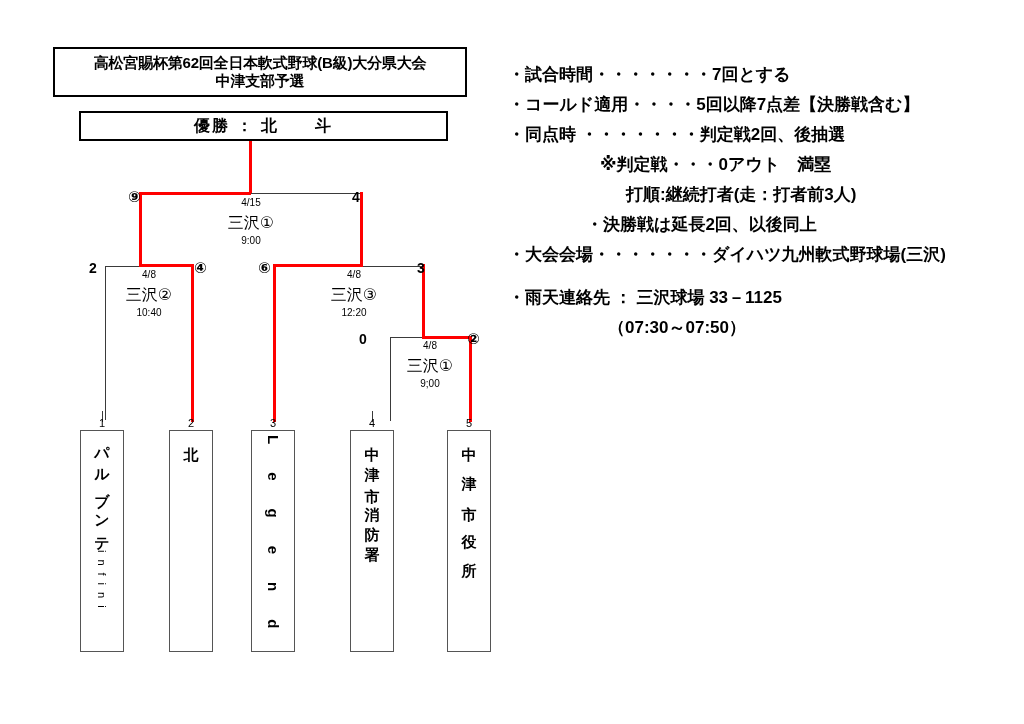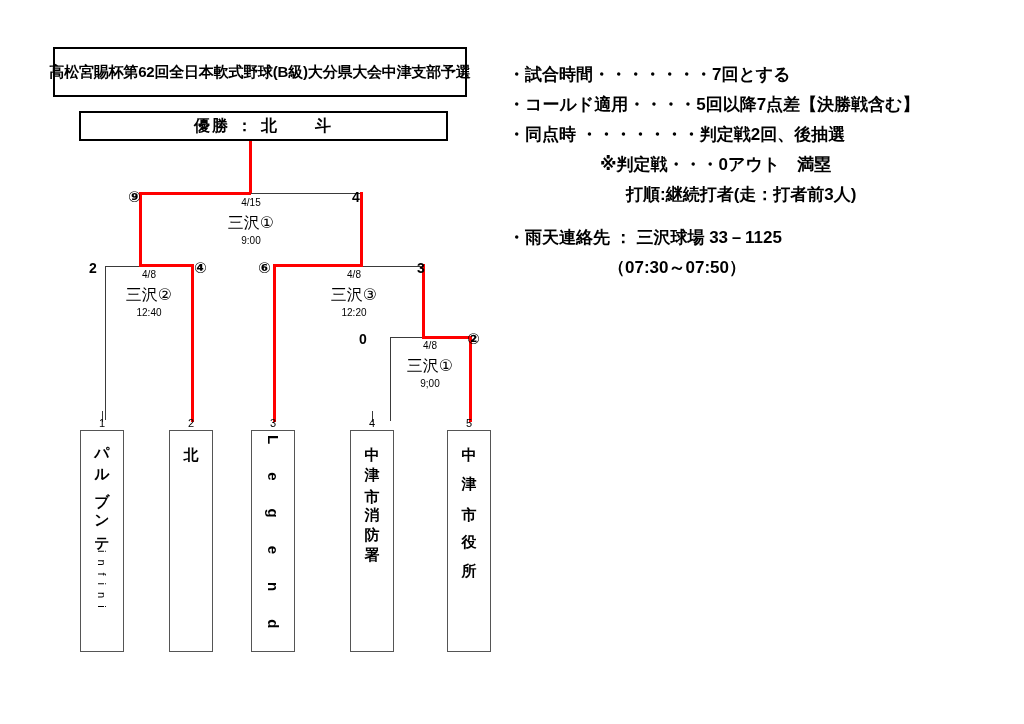--- a/index.html
+++ b/index.html
@@ -18,21 +18,21 @@
 
   .abs { position: absolute; }
 
   
   #title-box {
     left: 53px; top: 47px;
     width: 414px; height: 50px;
     border: 2px solid #000;
     box-sizing: border-box;
     display: flex;
-    flex-direction: row;
+    flex-direction: column;
     align-items: center;
     justify-content: center;
     line-height: 1.18;
   }
   #title-box .t-line {
     font-size: 15px;
     font-weight: bold;
     letter-spacing: -0.2px;
     white-space: nowrap;
   }
@@ -190,21 +190,21 @@
 
 <div class="match-info" style="left:205px; top:196px; width:92px;">
   <div class="mi-date">4/15</div>
   <div class="mi-venue">三沢①</div>
   <div class="mi-time">9:00</div>
 </div>
 
 <div class="match-info" style="left:105px; top:268px; width:88px;">
   <div class="mi-date">4/8</div>
   <div class="mi-venue">三沢②</div>
-  <div class="mi-time">12:40</div>
+  <div class="mi-time">10:40</div>
 </div>
 
 <div class="match-info" style="left:310px; top:268px; width:88px;">
   <div class="mi-date">4/8</div>
   <div class="mi-venue">三沢③</div>
   <div class="mi-time">12:20</div>
 </div>
 
 <div class="match-info" style="left:390px; top:339px; width:80px;">
   <div class="mi-date">4/8</div>
@@ -250,15 +250,17 @@
 <div class="team-box" style="left:447px;">
   <div class="tname" style="letter-spacing:29px;">中津市役所</div>
 </div>
 
 <div class="abs" id="notes">
   <div class="note-row">・試合時間・・・・・・・7回とする</div>
   <div class="note-row">・コールド適用・・・・5回以降7点差【決勝戦含む】</div>
   <div class="note-row">・同点時 ・・・・・・・判定戦2回、後抽選</div>
   <div class="note-row indent1">※判定戦・・・0アウト　満塁</div>
   <div class="note-row indent2">打順:継続打者(走：打者前3人)</div>
+  <div class="note-row indent3">・決勝戦は延長2回、以後同上</div>
+  <div class="note-row">・大会会場・・・・・・・ダイハツ九州軟式野球場(三沢)</div>
   <div class="note-row gap">・雨天連絡先 ： 三沢球場 33－1125</div>
   <div class="note-row indent-time">（07:30～07:50）</div>
 </div>
 
 </body></html>

